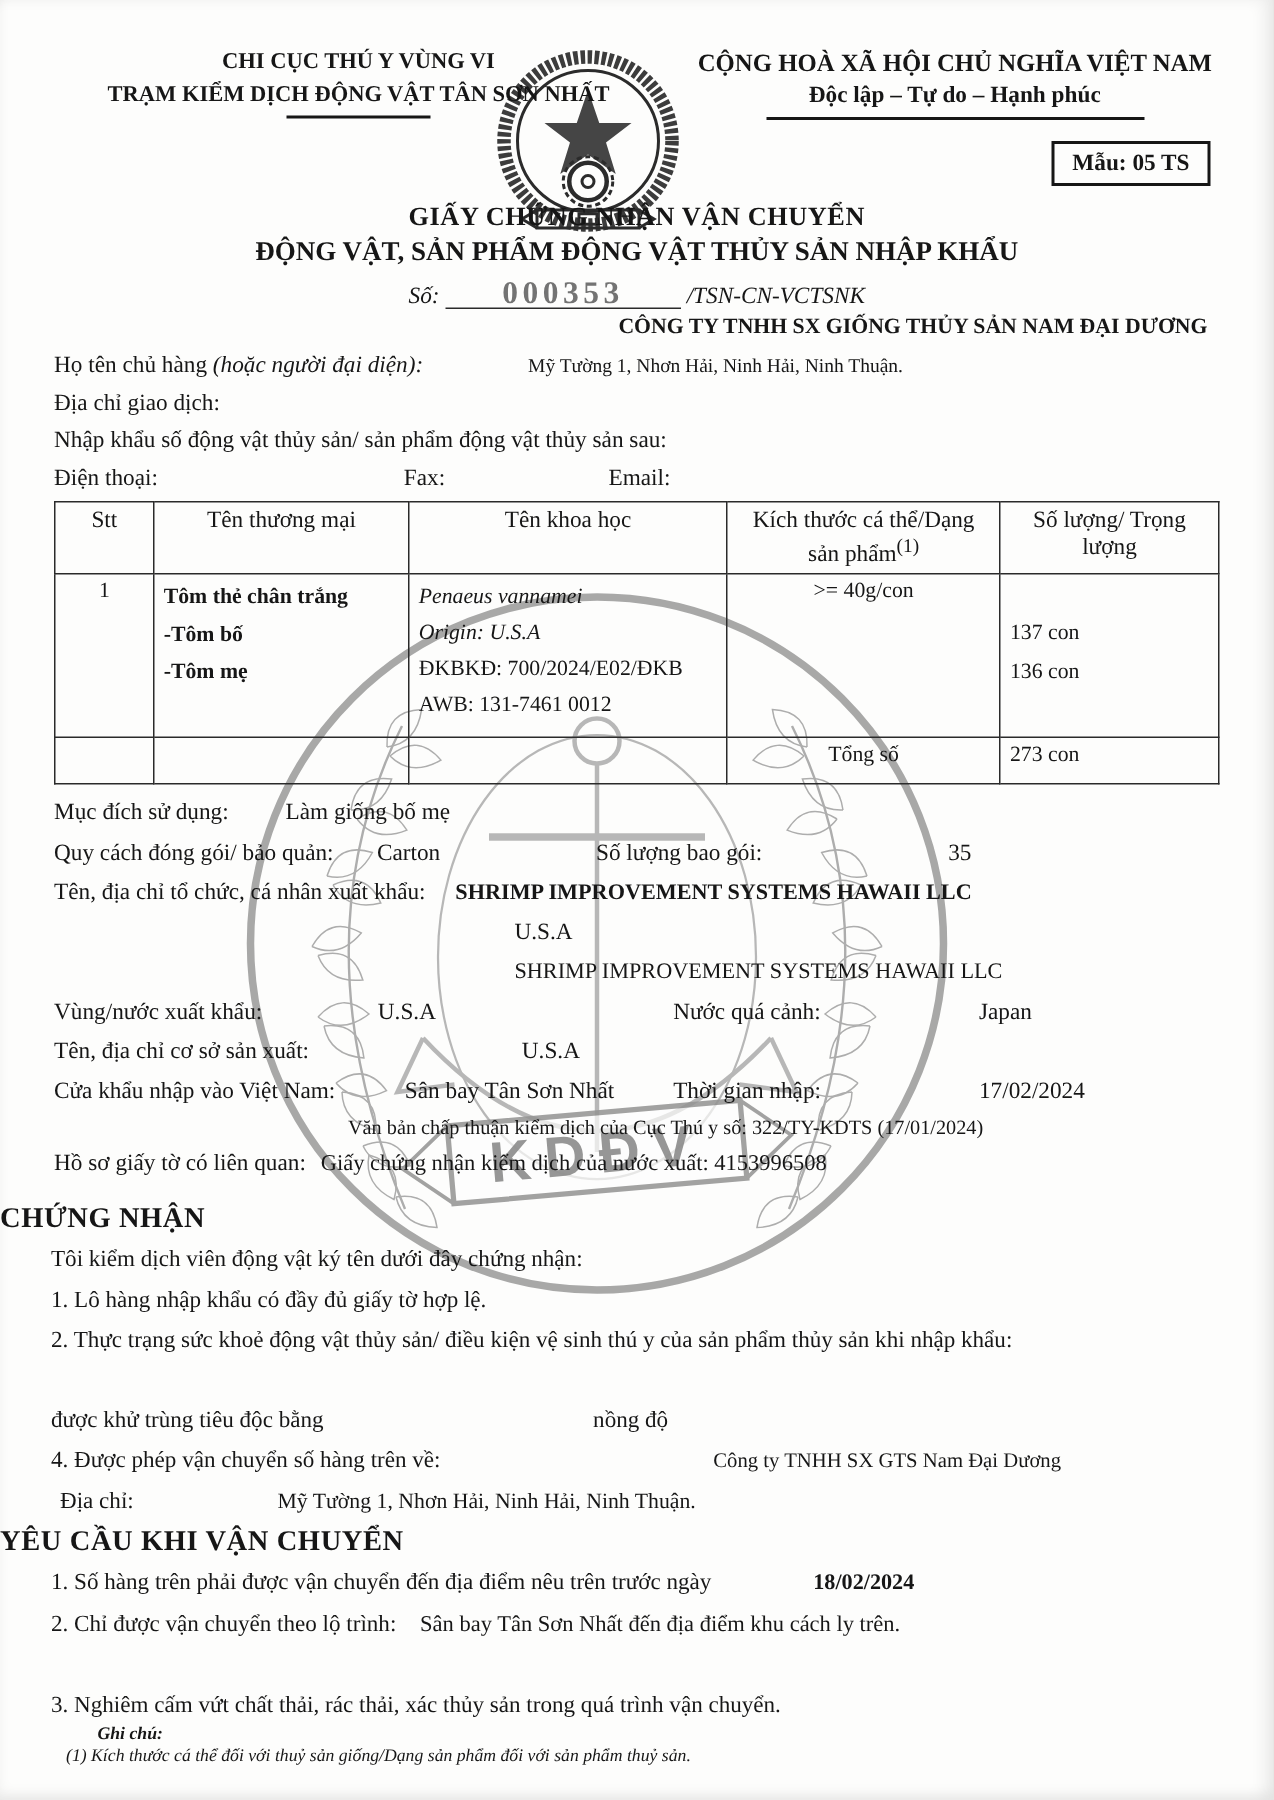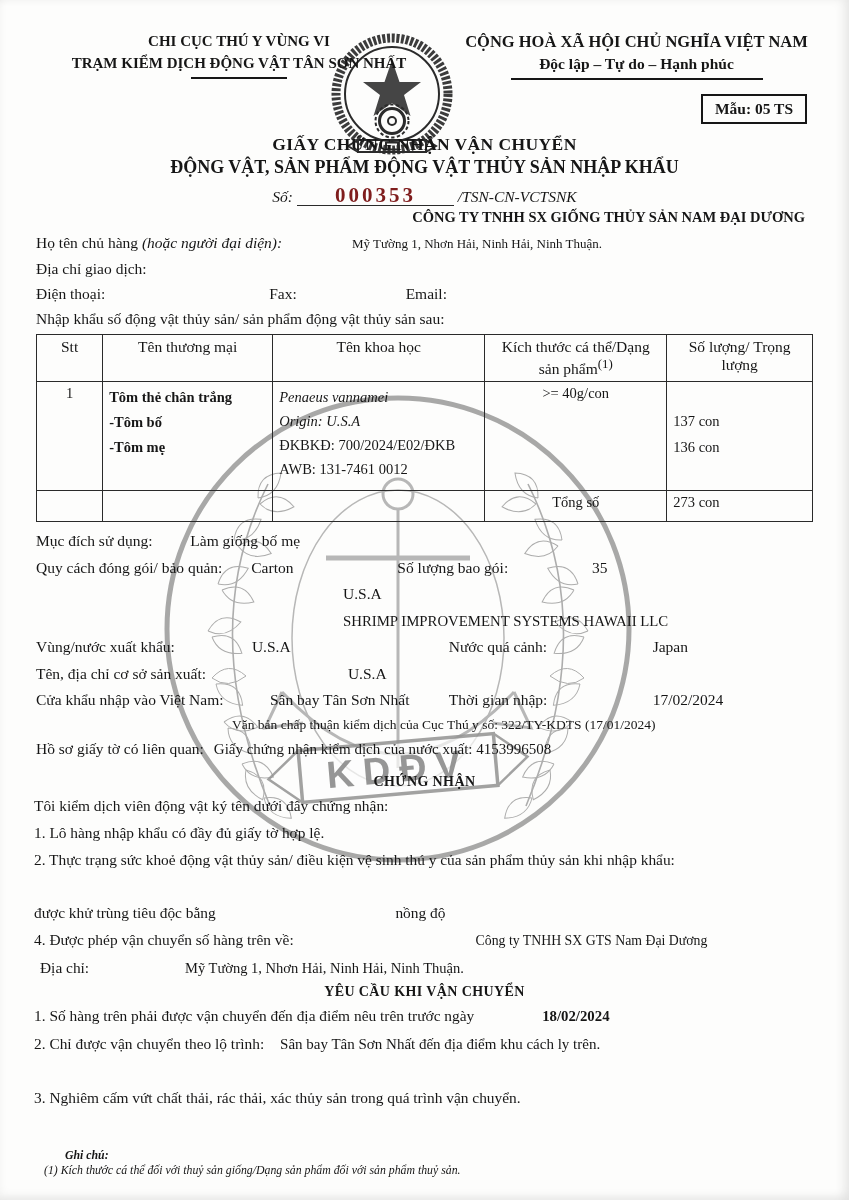--- a/index.html
+++ b/index.html
@@ -17,21 +17,21 @@
   .h-right .u{width:252px;height:2px;background:#161616;margin:3px auto 0;}
   .form-box{display:inline-block;border:2px solid #161616;padding:4px 12px;font-weight:bold;
             font-size:15.5px;margin:14px 4px 0 auto;float:right;}
   .emblem{position:absolute;left:326px;top:32px;z-index:1;}
   
   .title-block{text-align:center;margin-top:10px;font-weight:bold;}
   .title-block .t1{font-size:17.5px;letter-spacing:.4px;}
   .title-block .t2{font-size:18px;margin-top:2px;}
   .serial-line{text-align:center;margin-top:7px;font-size:15.5px;}
   .serial-line .lbl{font-style:italic;}
-  .serial-line .num{display:inline-block;color:#7f1d1d;font-weight:bold;font-size:21px;
+  .serial-line .num{display:inline-block;color:#737373;font-weight:bold;font-size:21px;
         letter-spacing:3px;padding:0 38px;border-bottom:1.6px solid #2a2a2a;line-height:20px;}
   .serial-line .suf{font-style:italic;}
   .company-line{text-align:right;padding-right:44px;font-weight:bold;font-size:14.5px;margin-top:3px;}
   
   .owner{padding:4px 36px 0 36px;font-size:15.5px;}
   .owner .ln{line-height:25px;}
   .owner .it{font-style:italic;}
   .owner .addr-val{font-size:13px;margin-left:66px;}
   .owner .fax{margin-left:160px;} .owner .email{margin-left:105px;}
   
@@ -49,21 +49,21 @@
   
   .details{padding:6px 36px 0 36px;font-size:15.5px;}
   .details .ln{line-height:26.5px;white-space:nowrap;}
   .bold{font-weight:bold;}
   .v-col{margin-left:307px;}
   .w215{display:inline-block;width:212px;} .w230{display:inline-block;width:230px;}
   .w190{display:inline-block;width:193px;} .w175{display:inline-block;width:175px;}
   .w200{display:inline-block;width:200px;}
   .small-note{font-size:13.5px;margin-left:196px;line-height:22px;}
   
-  .cert-head,.trans-head{text-align:center;font-weight:bold;font-size:14px;margin-top:12px;letter-spacing:.4px;}
+  .cert-head,.trans-head{font-weight:bold;font-size:19px;margin-top:12px;letter-spacing:.4px;}
   .cert,.trans{padding:2px 34px 0 34px;font-size:15.4px;}
   .cert .ln,.trans .ln{line-height:27px;}
   .gap28{height:26px;}
   .sp170{display:inline-block;width:172px;}
   .val14{font-size:13.8px;}
   
   .validity{padding:14px 34px 0 58px;font-size:15.5px;}
   
   .footnote{position:absolute;left:44px;top:1148px;font-size:11.8px;font-style:italic;z-index:2;}
   .footnote .t{font-weight:bold;margin-left:21px;}
@@ -159,26 +159,26 @@
   </div>
   <div class="company-line z">CÔNG TY TNHH SX GIỐNG THỦY SẢN NAM ĐẠI DƯƠNG</div>
 
   <div class="owner z">
     <div class="ln">
       <span>Họ tên chủ hàng</span>
       <span class="it">(hoặc người đại diện):</span>
       <span class="addr-val">Mỹ Tường 1, Nhơn Hải, Ninh Hải, Ninh Thuận.</span>
     </div>
     <div class="ln">Địa chỉ giao dịch:</div>
+    <div class="ln">Nhập khẩu số động vật thủy sản/ sản phẩm động vật thủy sản sau:</div>
     <div class="ln">
       <span>Điện thoại:</span>
       <span class="fax">Fax:</span>
       <span class="email">Email:</span>
     </div>
-    <div class="ln">Nhập khẩu số động vật thủy sản/ sản phẩm động vật thủy sản sau:</div>
   </div>
 
   <table class="goods z">
     <tbody>
         <tr>
       <th class="c-stt">Stt</th>
       <th class="c-trade">Tên thương mại</th>
       <th class="c-sci">Tên khoa học</th>
       <th class="c-size"><span>Kích thước cá thể/Dạng sản phẩm</span><sup>(1)</sup></th>
       <th class="c-qty">Số lượng/ Trọng lượng</th>
@@ -216,21 +216,25 @@
 
   <div class="details z">
     <div class="ln">
       <span>Mục đích sử dụng:</span>
       <span style="margin-left:34px">Làm giống bố mẹ</span>
     </div>
     <div class="ln">
       <span>Quy cách đóng gói/ bảo quản:</span>
       <span style="margin-left:25px">Carton</span>
       <span style="margin-left:100px">Số lượng bao gói:</span>
-      <span style="margin-left:80px">35</span>
+      <span style="margin-left:120px">35</span>
+    </div>
+    <div class="ln">
+      <span>Tên, địa chỉ tổ chức, cá nhân xuất khẩu:</span>
+      <span class="bold" style="margin-left:16px;font-size:14.8px">SHRIMP IMPROVEMENT SYSTEMS HAWAII LLC</span>
     </div>
     <div class="ln v-col">U.S.A</div>
     <div class="ln v-col" style="font-size:14.8px">SHRIMP IMPROVEMENT SYSTEMS HAWAII LLC</div>
     <div class="ln">
       <span class="w215">Vùng/nước xuất khẩu:</span>
       <span class="w190">U.S.A</span>
       <span class="w200">Nước quá cảnh:</span>
       <span>Japan</span>
     </div>
     <div class="ln">

